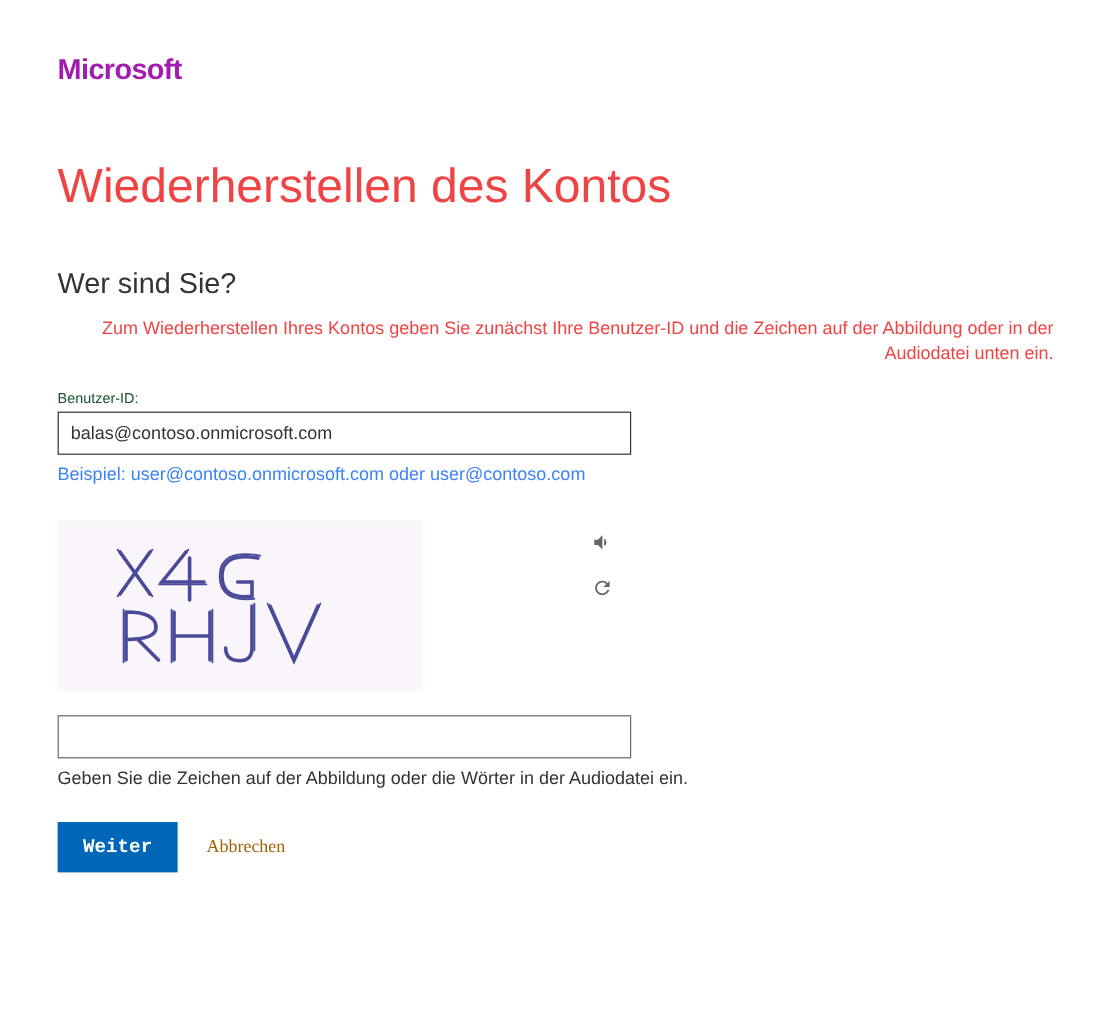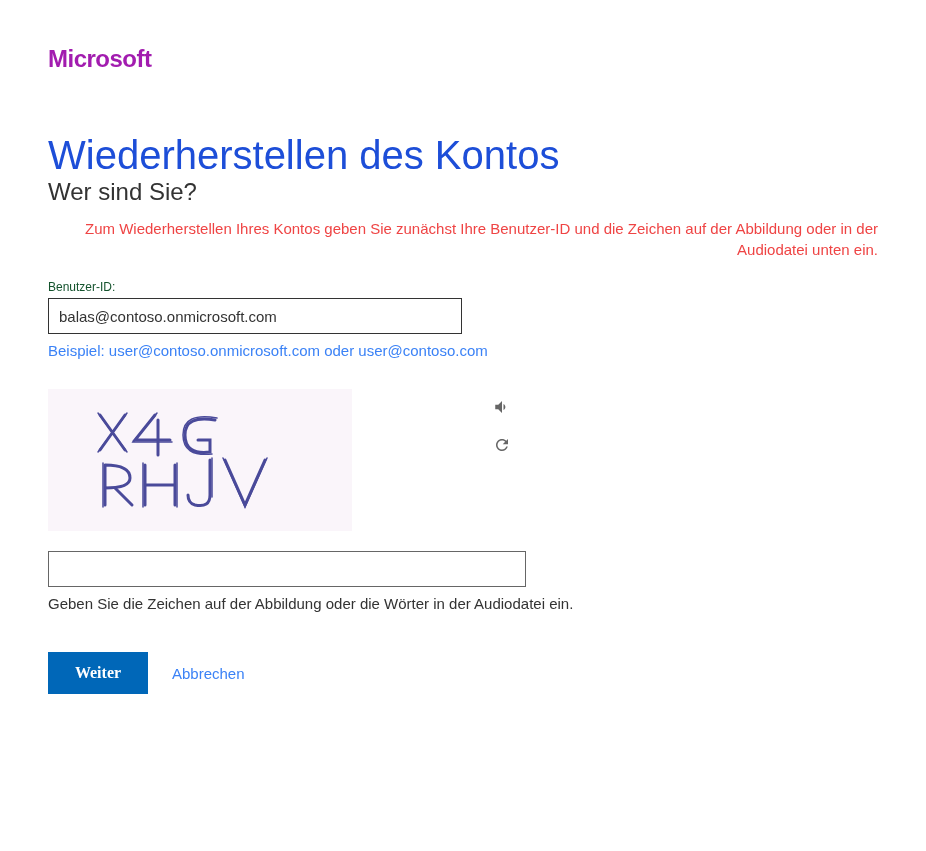--- a/index.html
+++ b/index.html
@@ -19,21 +19,22 @@
       font-family: "Segoe UI", sans-serif;
       font-size: 24px;
       font-weight: 600;
       color: #a21caf;
       letter-spacing: -0.5px;
       margin-bottom: 60px;
     }
     .page-title {
       font-size: 40px;
       font-weight: 300;
-      color: #1d4ed8;
+      color: #ef4444;
+      margin-bottom: 45px;
     }
     .sub-heading {
       font-size: 24px;
       font-weight: 400;
       color: #333;
       margin-bottom: 12px;
     }
     .description {
       font-size: 15px;
       color: #ef4444;
@@ -41,21 +42,21 @@
       margin-bottom: 20px;
       text-align: right;
     }
     .field-label {
       font-size: 12px;
       color: #14532d;
       margin-bottom: 4px;
       display: block;
     }
     .text-input {
-      width: 414px;
+      width: 478px;
       height: 36px;
       border: 1.5px solid #333;
       padding: 6px 10px;
       font-size: 15px;
       font-family: inherit;
       color: #333;
     }
     .example-text {
       font-size: 15px;
       color: #3b82f6;
@@ -101,44 +102,44 @@
       height: 36px;
       border: 1.5px solid #666;
       padding: 6px 10px;
       font-size: 15px;
       font-family: inherit;
       margin-bottom: 8px;
     }
     .captcha-help {
       font-size: 15px;
       color: #333;
-      margin-bottom: 40px;
+      margin-bottom: 28px;
     }
     .button-row {
       display: flex;
       align-items: center;
       gap: 24px;
     }
     .primary-btn {
       background: #0067b8;
       color: #fff;
       border: none;
       padding: 12px 20px;
       font-size: 16px;
       font-weight: 600;
-      font-family: Liberation Serif, serif;
+      font-family: Liberation Mono, monospace;
       cursor: pointer;
       min-width: 100px;
     }
     .link-btn {
       background: none;
       border: none;
-      color: #3b82f6;
-      font-size: 15px;
-      font-family: Liberation Sans, sans-serif;
+      color: #a16207;
+      font-size: 15px;
+      font-family: Liberation Serif, serif;
       cursor: pointer;
       padding: 0;
     }
   </style>
 </head>
 <body>
 
 
 
 <div class="logo">Microsoft</div>

